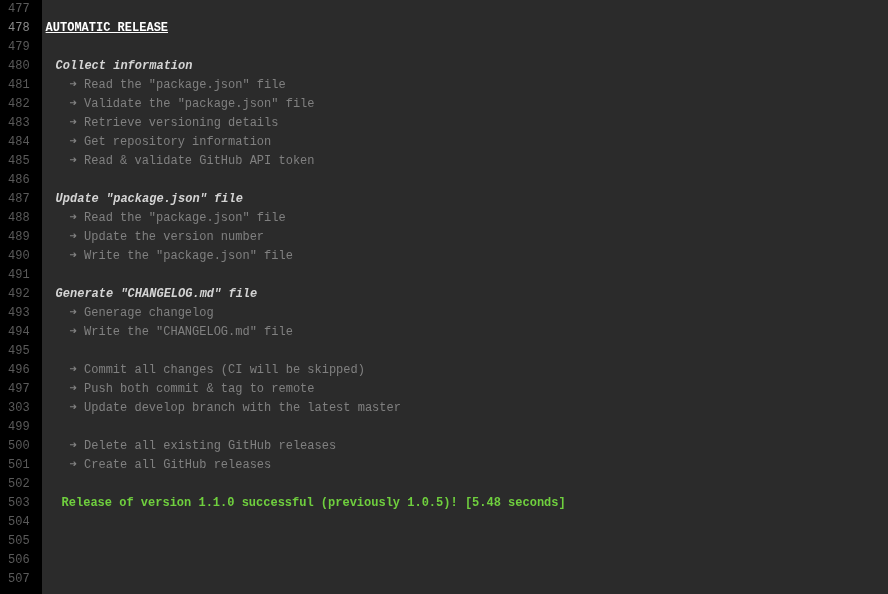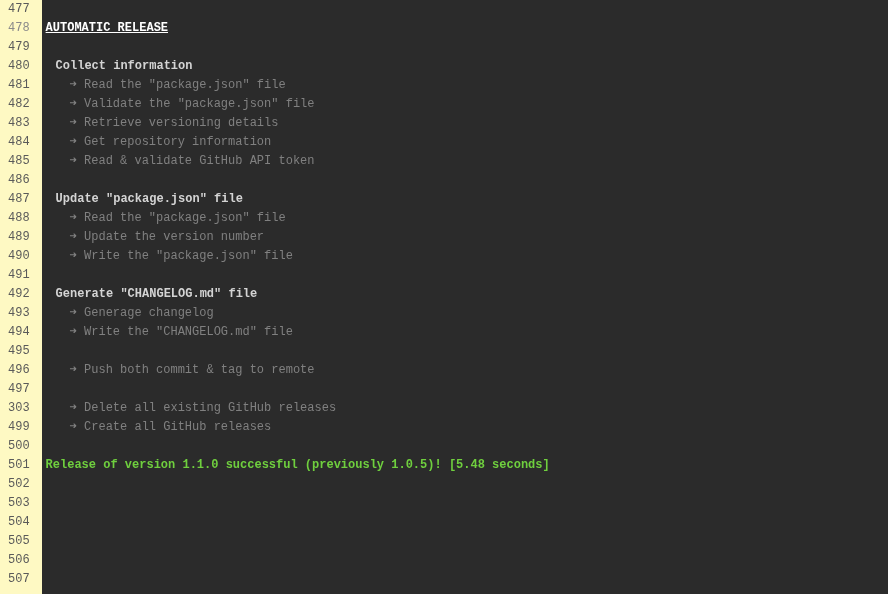--- a/index.html
+++ b/index.html
@@ -9,21 +9,21 @@
       font-size: 12px;
       width: 888px;
       height: 594px;
       overflow: hidden;
     }
     .editor {
       display: flex;
       height: 100%;
     }
     .gutter {
-      background: #fef9c3;
+      background: #000000;
       color: #5a5a5a;
       text-align: right;
       padding-right: 12px;
       padding-left: 8px;
       user-select: none;
       flex-shrink: 0;
     }
     .gutter .ln {
       height: 19px;
       line-height: 19px;
@@ -51,22 +51,23 @@
     }
     .step {
       color: #808080;
     }
     .arrow {
       color: #808080;
     }
     .success {
       color: #6fcf3e;
       font-weight: bold;
+      margin-left: 16px;
     }
-    .indent1 { padding-left: 10px; }
+    .indent1 { padding-left: 10px; font-style: italic; }
     .indent2 { padding-left: 24px; }
   </style>
 </head>
 <body>
 
 <div class="editor">
   <div class="gutter" id="gutter">
       <div class="ln">477</div>
       <div class="ln hl">478</div>
       <div class="ln">479</div>
@@ -112,21 +113,23 @@
       <div class="line"></div>
       <div class="line"><span class="section indent1">Update "package.json" file</span></div>
       <div class="line"><span class="indent2"><span class="arrow">➜</span><span class="step"> Read the "package.json" file</span></span></div>
       <div class="line"><span class="indent2"><span class="arrow">➜</span><span class="step"> Update the version number</span></span></div>
       <div class="line"><span class="indent2"><span class="arrow">➜</span><span class="step"> Write the "package.json" file</span></span></div>
       <div class="line"></div>
       <div class="line"><span class="section indent1">Generate "CHANGELOG.md" file</span></div>
       <div class="line"><span class="indent2"><span class="arrow">➜</span><span class="step"> Generage changelog</span></span></div>
       <div class="line"><span class="indent2"><span class="arrow">➜</span><span class="step"> Write the "CHANGELOG.md" file</span></span></div>
       <div class="line"></div>
+      <div class="line"><span class="indent2"><span class="arrow">➜</span><span class="step"> Commit all changes (CI will be skipped)</span></span></div>
       <div class="line"><span class="indent2"><span class="arrow">➜</span><span class="step"> Push both commit &amp; tag to remote</span></span></div>
+      <div class="line"><span class="indent2"><span class="arrow">➜</span><span class="step"> Update develop branch with the latest master</span></span></div>
       <div class="line"></div>
       <div class="line"><span class="indent2"><span class="arrow">➜</span><span class="step"> Delete all existing GitHub releases</span></span></div>
       <div class="line"><span class="indent2"><span class="arrow">➜</span><span class="step"> Create all GitHub releases</span></span></div>
       <div class="line"></div>
       <div class="line"><span class="success">Release of version 1.1.0 successful (previously 1.0.5)! [5.48 seconds]</span></div>
       <div class="line"></div>
     </div>
 </div>
 
 </body></html>

